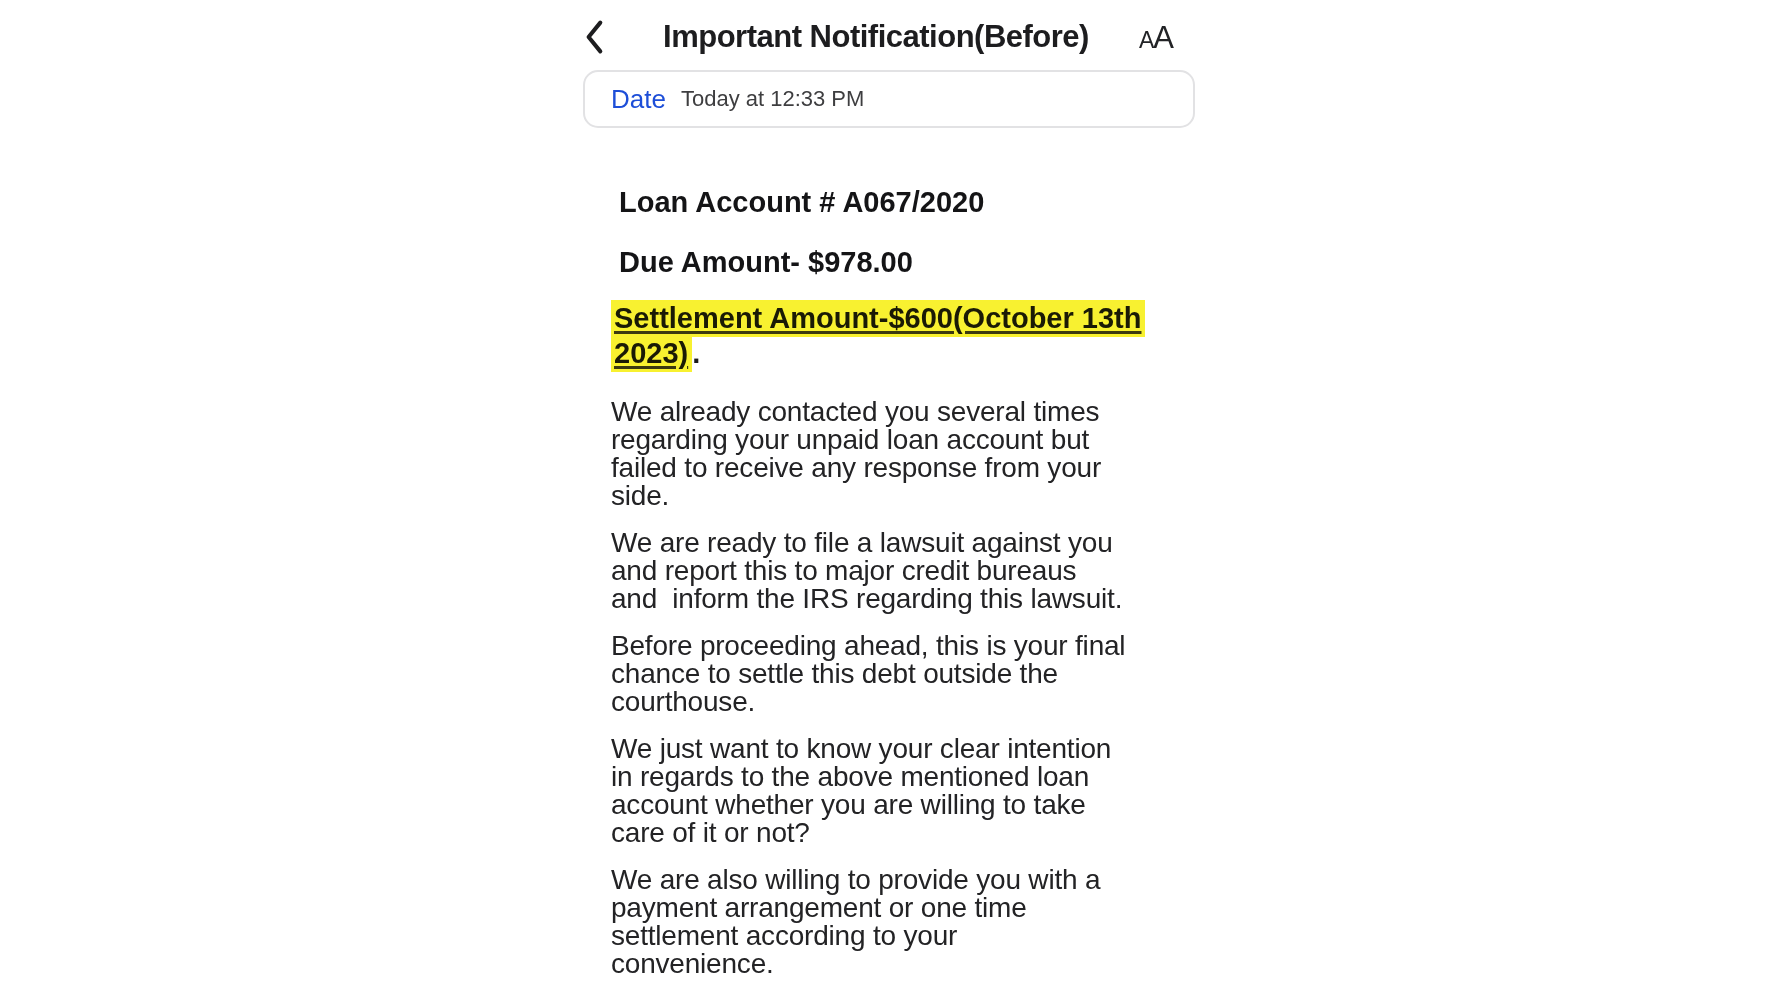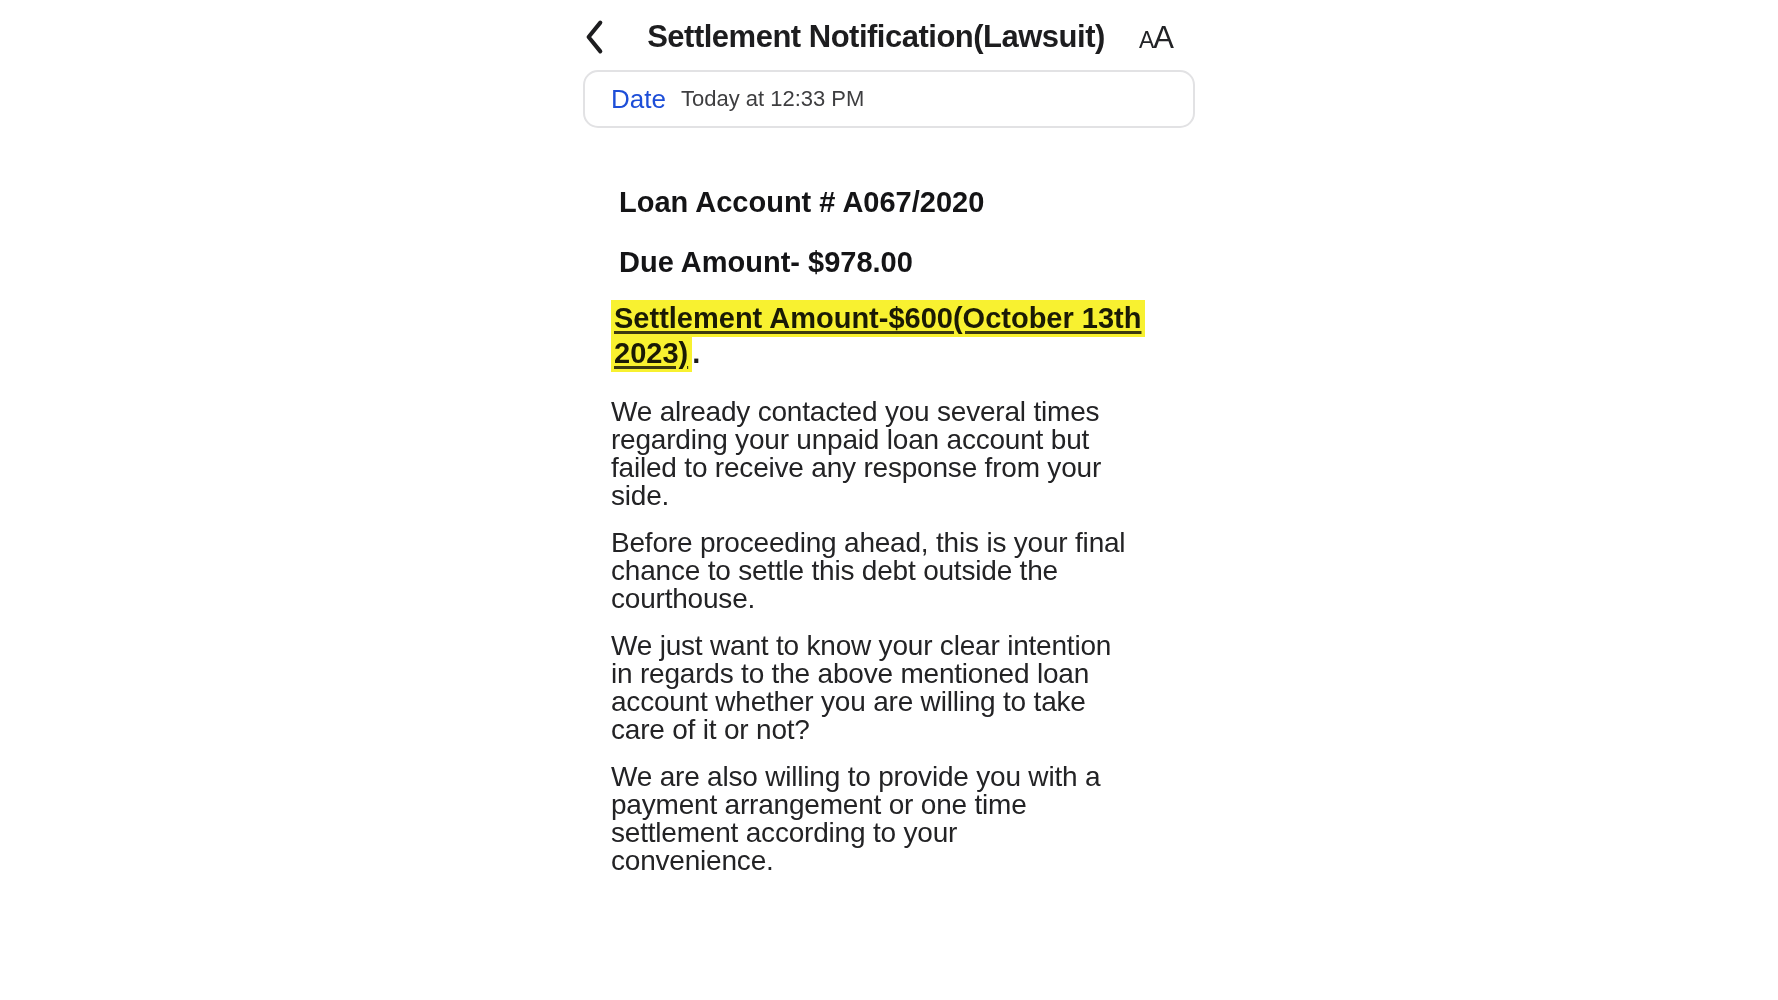--- a/index.html
+++ b/index.html
@@ -128,41 +128,44 @@
 <body>
 
 <div class="page">
 
   <div class="header">
     <button class="back-button">
       <svg width="22" height="36" viewBox="0 0 24 40" fill="none">
         <path d="M19 4 L6 20 L19 36" stroke="#1d1d1f" stroke-width="4.5" stroke-linecap="round" stroke-linejoin="round" fill="none"></path>
       </svg>
     </button>
-    <div class="subject-title">Settlement Notification(Lawsuit)</div>
+    <div class="subject-title">Important Notification(Before)</div>
     <button class="textsize-button">
       <span class="a-small">A</span><span class="a-big">A</span>
     </button>
   </div>
 
   <div class="date-card">
     <span class="date-label">Date</span>
     <span class="date-value">Today at 12:33 PM</span>
   </div>
 
   <div class="email-body">
     <p class="line-loan">Loan Account # A067/2020</p>
     <p class="line-due">Due Amount- $978.00</p>
     <p class="line-settlement"><mark>Settlement Amount-$600(October 13th
 2023)</mark><span class="trailing-period">.</span></p>
     <div class="paragraphs">
         <p>We already contacted you several times
 regarding your unpaid loan account but
 failed to receive any response from your
 side.</p>
+        <p>We are ready to file a lawsuit against you
+and report this to major credit bureaus
+and  inform the IRS regarding this lawsuit.</p>
         <p>Before proceeding ahead, this is your final
 chance to settle this debt outside the
 courthouse.</p>
         <p>We just want to know your clear intention
 in regards to the above mentioned loan
 account whether you are willing to take
 care of it or not?</p>
         <p>We are also willing to provide you with a
 payment arrangement or one time
 settlement according to your

